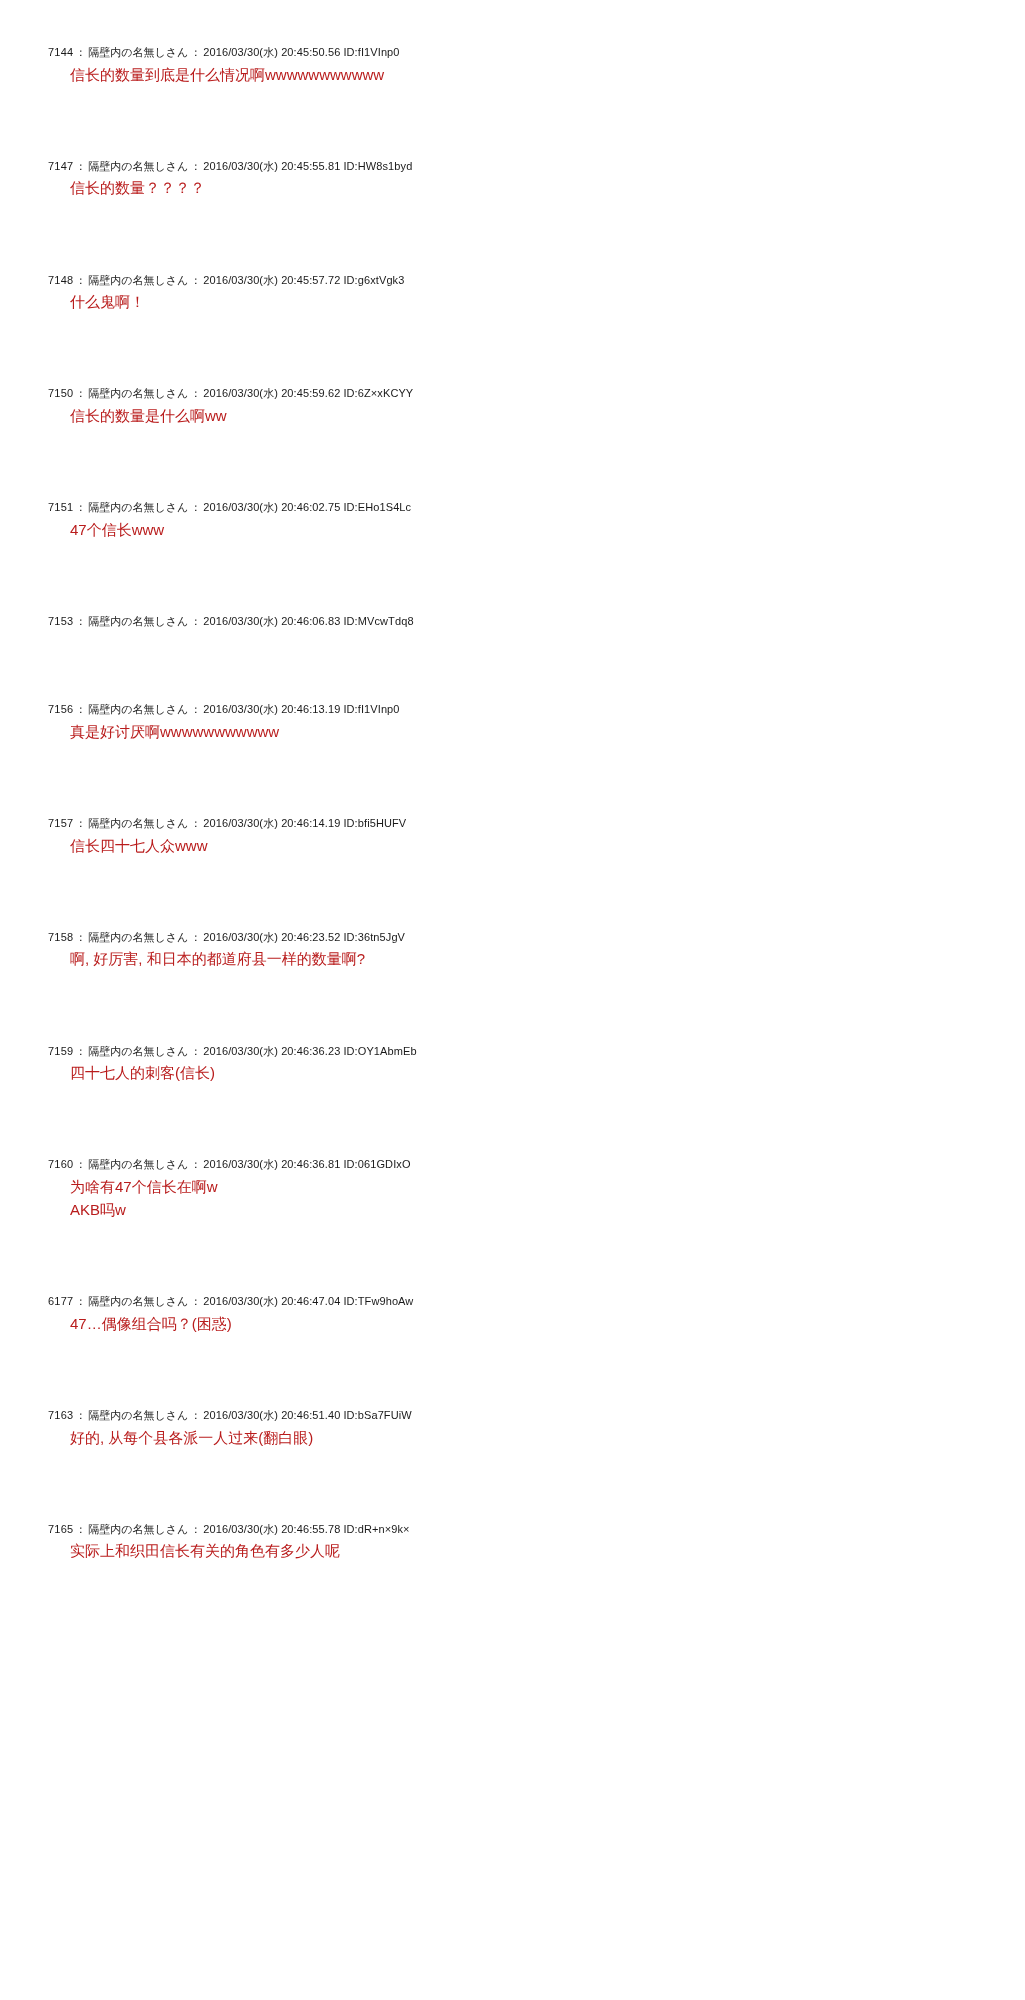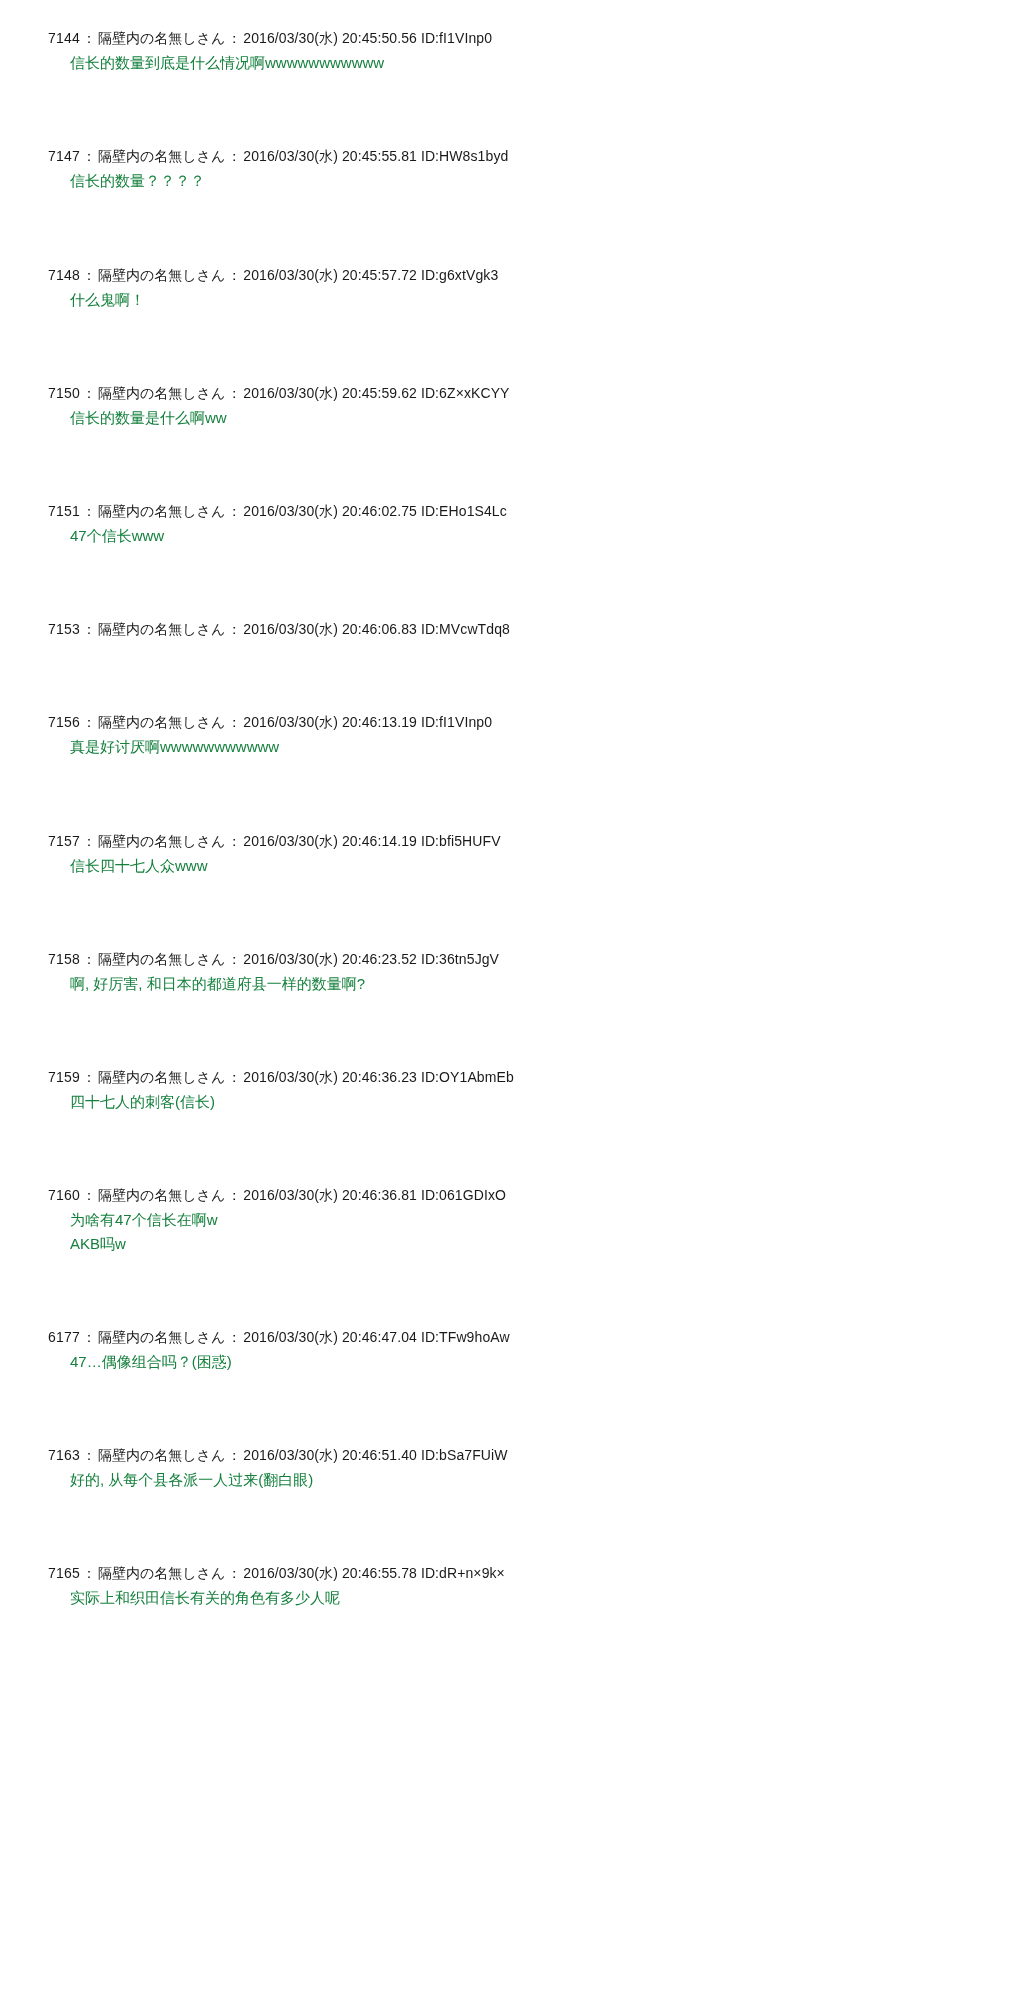--- a/index.html
+++ b/index.html
@@ -15,24 +15,25 @@
     -webkit-font-smoothing: antialiased;
   }
   .thread {
     padding: 28px 0 0 0;
   }
   .post {
     padding: 0 0 0 48px;
     margin: 0 0 72px 0;
   }
   .post-header {
-    font-size: 14px;
+    font-size: 11px;
     line-height: 1.5;
     white-space: nowrap;
     color: #1a1a1a;
+    margin-top: 16px;
   }
   .post-number {
     letter-spacing: 0.2px;
   }
   .sep {
     padding: 0 2px;
   }
   .post-name {
     color: #1a1a1a;
   }
@@ -40,21 +41,21 @@
     letter-spacing: 0.1px;
   }
   .post-id {
     letter-spacing: 0.1px;
   }
   .post-body {
     font-size: 15px;
     line-height: 1.55;
     padding-left: 22px;
     margin-top: 2px;
-    color: #15803d;
+    color: #b91c1c;
   }
   .post-body .line {
     white-space: pre-wrap;
     word-break: break-all;
   }
   .cut {
     overflow: hidden;
   }
 </style>
 </head>

